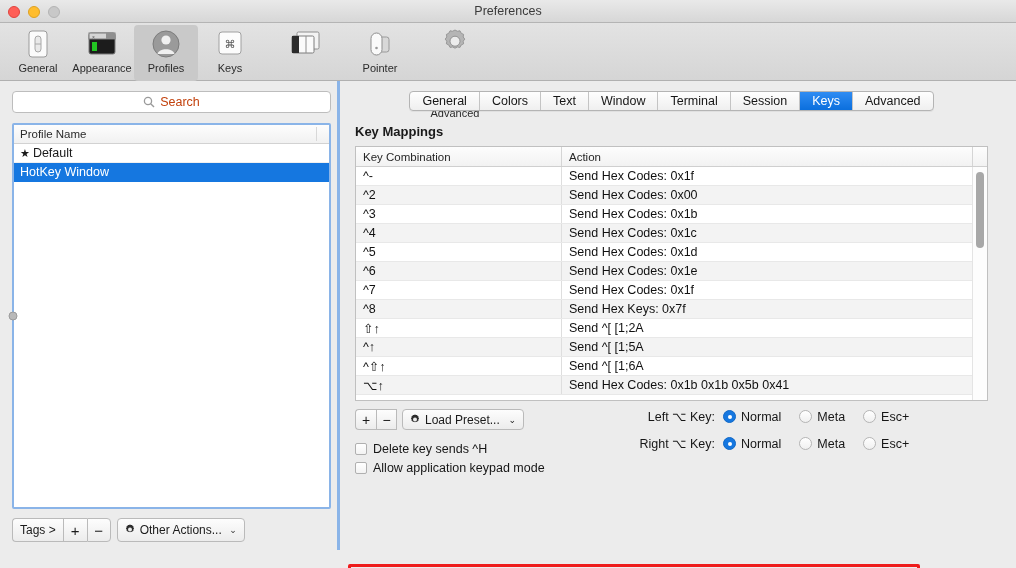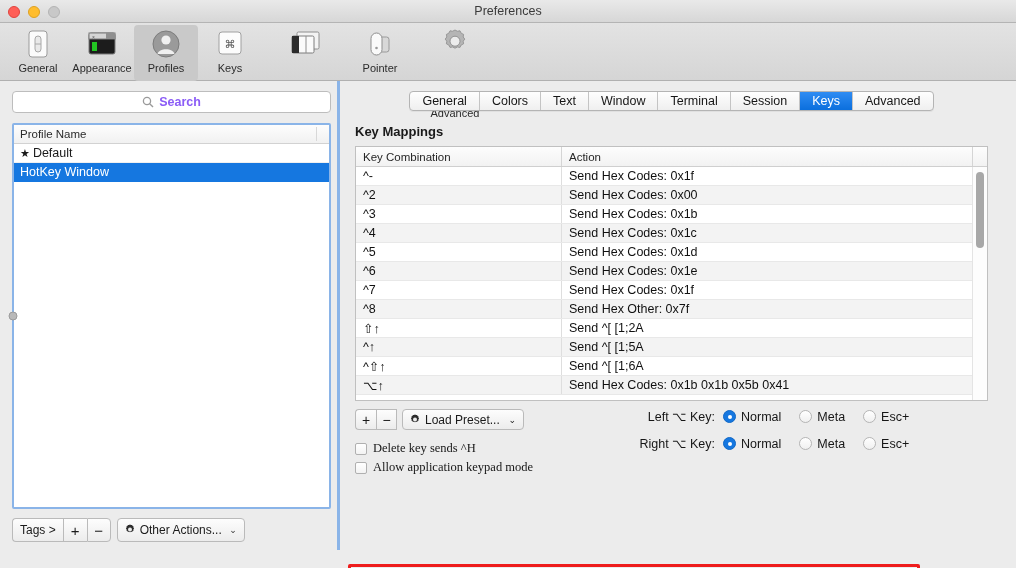--- a/index.html
+++ b/index.html
@@ -68,21 +68,21 @@
     display: flex; flex-direction: column;
     padding: 10px 8px 8px 12px;
   }
   #search-box {
     height: 22px; background: #fff;
     border: 1px solid #bdbdbd; border-radius: 4px;
     display: flex; align-items: center; justify-content: center;
     position: relative; margin-bottom: 10px;
   }
   #search-box .sicon { margin-right: 5px; display:flex; }
-  #search-ph { font-size: 12.5px; color: #8b5cf6; font-weight: bold; }
+  #search-ph { font-size: 12.5px; color: #c2410c; }
 
   #profile-table {
     flex: 1 1 auto;
     background: #fff;
     border: 2px solid #8ab4e8;
     border-radius: 2px;
     display: flex; flex-direction: column;
     overflow: hidden;
   }
   #pt-head {
@@ -205,21 +205,21 @@
   #preset-row { display: flex; height: 21px; margin-bottom: 9px; }
   #pp-plus { width: 21px; border-radius: 4px 0 0 4px; border-right: none; font-size: 14px; }
   #pp-minus { width: 21px; border-radius: 0; font-size: 14px; }
   #load-preset {
     width: 122px; margin-left: 5px; padding: 8px 6px;
     justify-content: flex-start; position: relative;
   }
   #load-preset .gear { margin-right: 4px; display: flex; }
   #load-preset .chev { position: absolute; right: 7px; top: 50%; transform: translateY(-50%); font-size: 9px; }
 
-  .chk-line { display: flex; align-items: center; height: 19px; font-size: 12.5px; color: #161616; font-family: Liberation Serif, serif; }
+  .chk-line { display: flex; align-items: center; height: 19px; font-size: 12.5px; color: #161616; }
   .checkbox {
     width: 12px; height: 12px; border: 1px solid #b0b0b0; border-radius: 2px;
     background: linear-gradient(to bottom,#fff,#f3f3f3);
     margin-right: 6px; flex: 0 0 auto;
     display: flex; align-items: center; justify-content: center;
   }
 
   #alt-keys {
     position: absolute; left: 274px; top: 0;
     display: flex; flex-direction: column; gap: 12px;
@@ -440,21 +440,21 @@
           <div class="kt-row alt">
             <div class="kt-c1">^6</div>
             <div class="kt-c2">Send Hex Codes: 0x1e</div>
           </div>
           <div class="kt-row">
             <div class="kt-c1">^7</div>
             <div class="kt-c2">Send Hex Codes: 0x1f</div>
           </div>
           <div class="kt-row alt">
             <div class="kt-c1">^8</div>
-            <div class="kt-c2">Send Hex Other: 0x7f</div>
+            <div class="kt-c2">Send Hex Keys: 0x7f</div>
           </div>
           <div class="kt-row">
             <div class="kt-c1">⇧↑</div>
             <div class="kt-c2">Send ^[ [1;2A</div>
           </div>
           <div class="kt-row alt">
             <div class="kt-c1">^↑</div>
             <div class="kt-c2">Send ^[ [1;5A</div>
           </div>
           <div class="kt-row">

